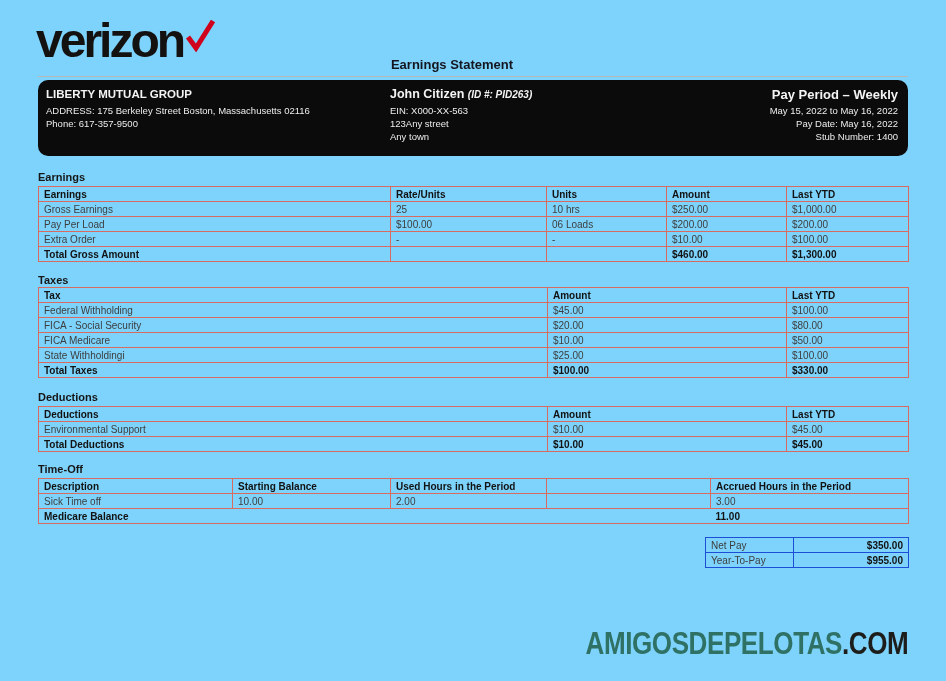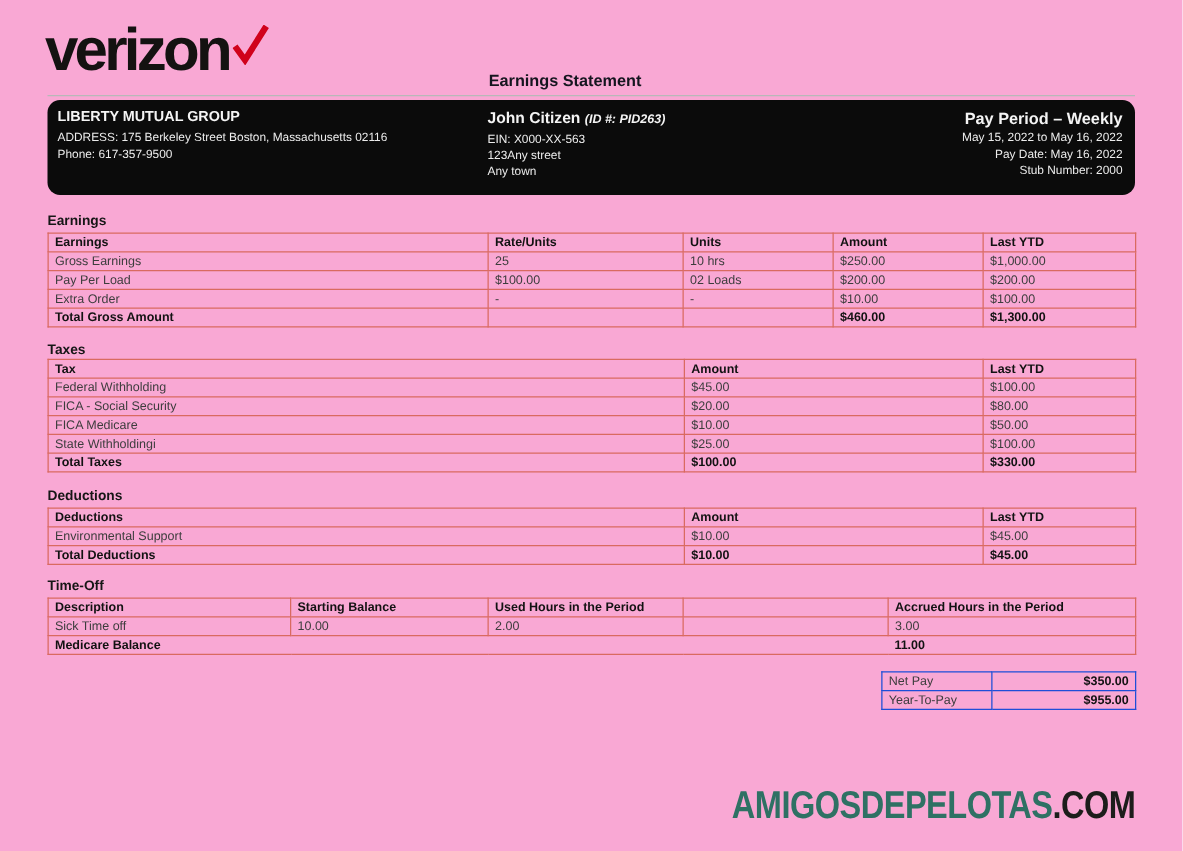--- a/index.html
+++ b/index.html
@@ -1,18 +1,18 @@
 <!DOCTYPE html>
 <html><head>
 <meta charset="utf-8">
 <style>
   * { margin:0; padding:0; box-sizing:border-box; }
   html,body { background:#ffffff; }
   .page {
-    position:relative; width:946px; height:681px; background:#f9a8d4;
+    position:relative; width:946px; height:681px; background:#7dd3fc;
     font-family:"Liberation Sans", sans-serif; overflow:hidden;
   }
 
   
   .logo { position:absolute; left:36px; top:16px; display:flex; align-items:flex-start; }
   .logo-text { font-size:48px; font-weight:bold; letter-spacing:-3px; color:#141211; line-height:1.05; }
   .logo-check { margin-left:3px; margin-top:4px; }
 
   
   .doc-title { position:absolute; top:57px; left:0; width:904px; text-align:center;
@@ -94,21 +94,21 @@
         <span class="hb-id">(ID #:  PID263)</span>
       </div>
       <div class="hb-line">EIN: X000-XX-563</div>
       <div class="hb-line">123Any street</div>
       <div class="hb-line">Any town</div>
     </div>
     <div class="hb-right">
       <div class="hb-pay-title">Pay Period – Weekly</div>
       <div class="hb-line">May 15, 2022 to May 16, 2022</div>
       <div class="hb-line">Pay Date: May 16, 2022</div>
-      <div class="hb-line">Stub Number: 2000</div>
+      <div class="hb-line">Stub Number: 1400</div>
     </div>
   </div>
 
   <div class="section-title" id="earnings-title">Earnings</div>
   <table class="stub" id="earnings-table">
     <colgroup>
         <col style="width:352px">
         <col style="width:156px">
         <col style="width:120px">
         <col style="width:120px">
@@ -125,21 +125,21 @@
     <tr>
       <td>Gross Earnings</td>
       <td>25</td>
       <td>10 hrs</td>
       <td class="num">$250.00</td>
       <td class="num">$1,000.00</td>
     </tr>
     <tr>
       <td>Pay Per Load</td>
       <td>$100.00</td>
-      <td>02 Loads</td>
+      <td>06 Loads</td>
       <td class="num">$200.00</td>
       <td class="num">$200.00</td>
     </tr>
     <tr>
       <td>Extra Order</td>
       <td>-</td>
       <td>-</td>
       <td class="num">$10.00</td>
       <td class="num">$100.00</td>
     </tr>

